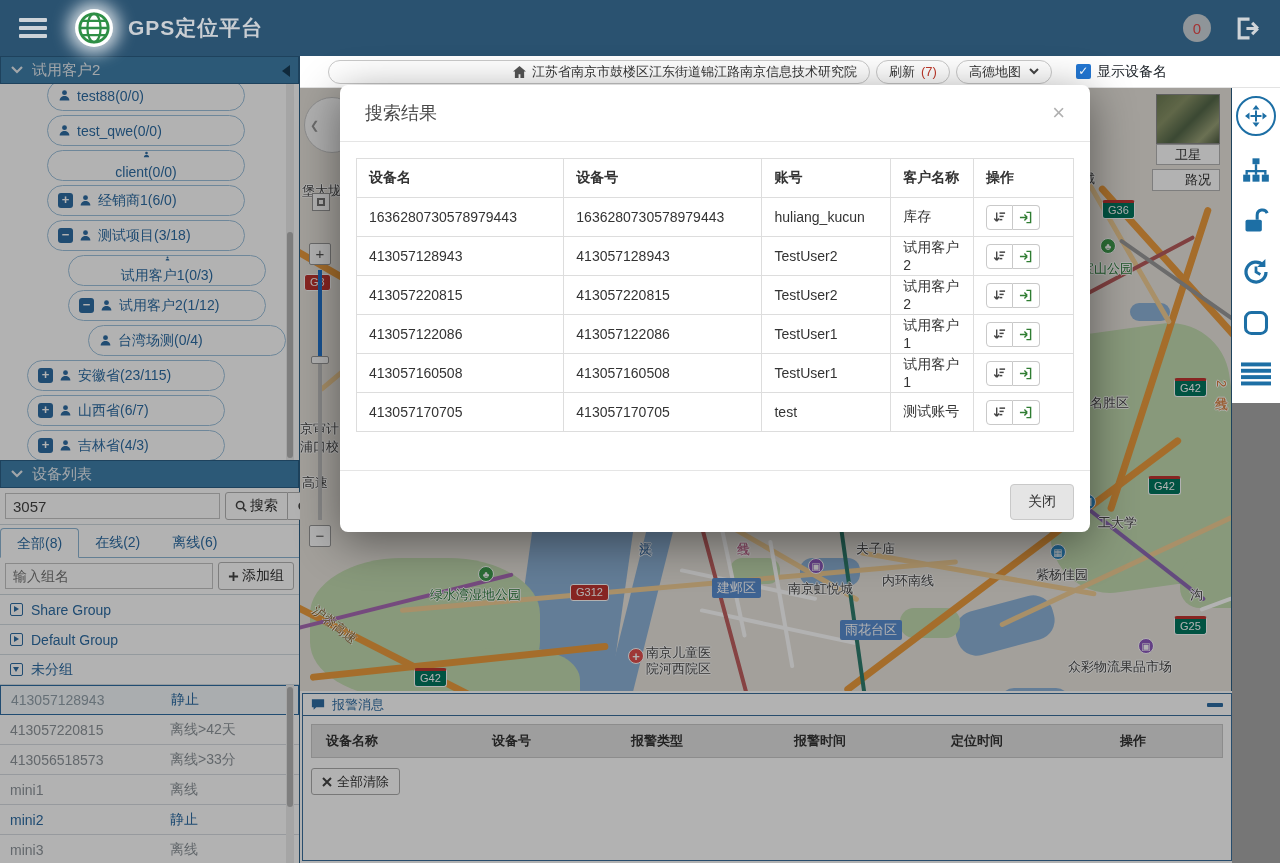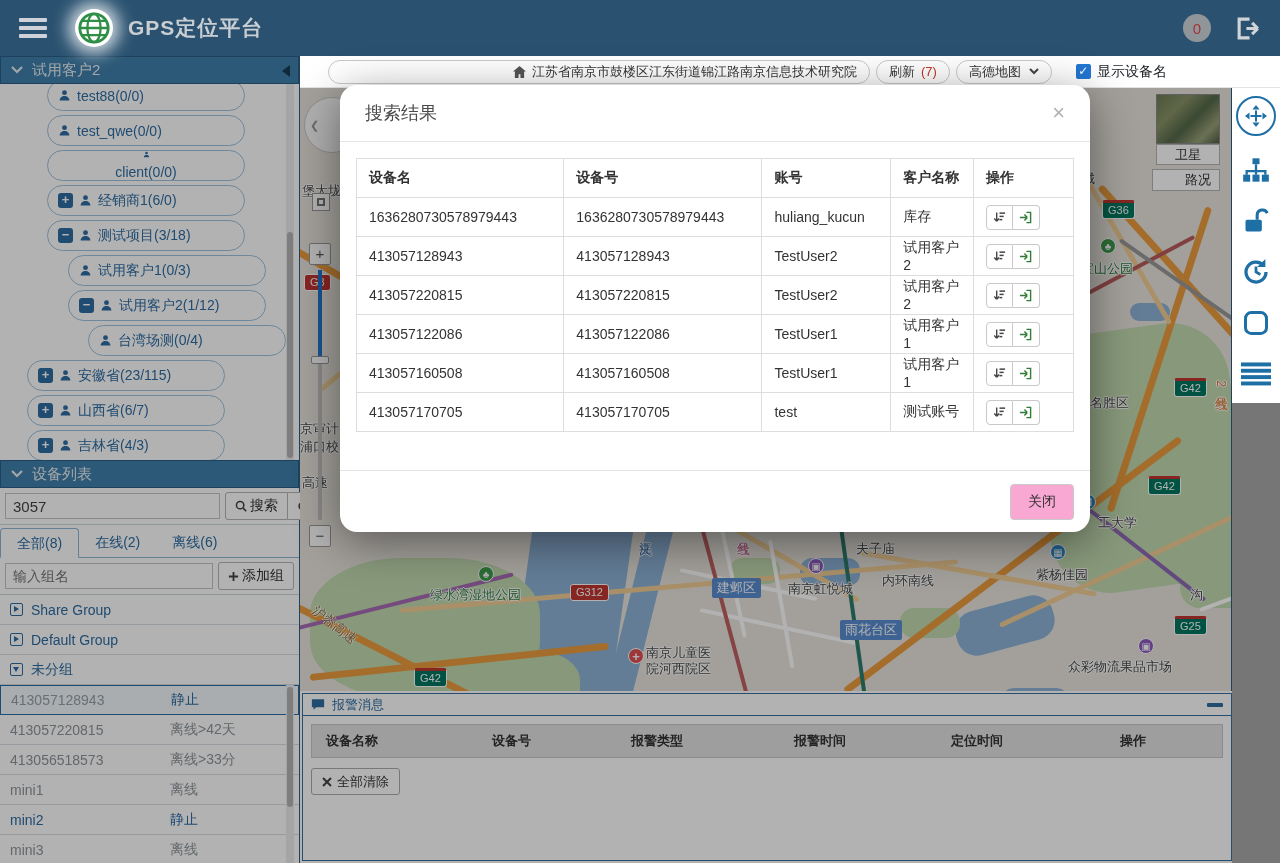--- a/index.html
+++ b/index.html
@@ -112,34 +112,34 @@
   .alarm-th:nth-child(4){width:157px;} .alarm-th:nth-child(5){width:169px;} .alarm-th:nth-child(6){width:100px;}
   .clear-btn { margin:2px 8px; height:27px; border:1px solid #adadad; border-radius:3px; background:#fff; display:inline-flex; align-items:center; gap:5px; padding:0 10px; font-size:13px; color:#333; cursor:pointer; }
 
   
   .dim { position:absolute; background:rgba(0,0,0,0.30); z-index:5; }
   .dim-a { left:0; top:56px; width:300px; height:807px; }
   .dim-b { left:300px; top:88px; width:932px; height:775px; }
   .dim-c { left:1232px; top:403px; width:48px; height:460px; }
 
   
-  .modal { position:absolute; left:340px; top:85px; width:750px; height:447px; background:#fff; border-radius:17px; box-shadow:0 10px 45px rgba(0,0,0,.45); z-index:10; }
+  .modal { position:absolute; left:340px; top:85px; width:750px; height:447px; background:#fff; border-radius:8px; box-shadow:0 10px 45px rgba(0,0,0,.45); z-index:10; }
   .modal-hd { height:57px; border-bottom:1px solid #e5e5e5; display:flex; align-items:center; padding:0 25px; }
   .modal-title { font-size:18px; color:#4a4a4a; flex:1; }
   .modal-x { font-size:22px; color:#b0b0b0; cursor:pointer; line-height:20px; }
   .mtable { position:absolute; left:16px; top:73px; width:718px; border-collapse:collapse; }
   .mtable th, .mtable td { border:1px solid #ddd; font-size:14px; color:#333; text-align:left; padding:0 12px; height:39px; font-weight:normal; }
   .mtable th { font-weight:bold; }
   .mtable .c0{width:203px;} .mtable .c1{width:194px;} .mtable .c2{width:126px;} .mtable .c3{width:81px;} .mtable .c4{width:98px;}
   .act-group { display:inline-flex; }
   .act-btn { width:27px; height:25px; background:#fff; border:1px solid #c9c9c9; display:inline-flex; align-items:center; justify-content:center; cursor:pointer; }
   .act-btn.a1 { border-radius:4px 0 0 4px; }
   .act-btn.a2 { border-radius:0 4px 4px 0; border-left:none; }
   .modal-ft { position:absolute; left:0; bottom:0; width:100%; height:62px; border-top:1px solid #e5e5e5; display:flex; align-items:center; justify-content:flex-end; padding:0 16px; }
-  .close-btn { border:1px solid #c9c9c9; border-radius:4px; background:#f9a8d4; padding:8px 17px; font-size:14px; color:#333; cursor:pointer; font-family:inherit; }
+  .close-btn { border:1px solid #c9c9c9; border-radius:4px; background:#e5e5e5; padding:8px 17px; font-size:14px; color:#333; cursor:pointer; font-family:inherit; }
 </style>
 </head>
 <body>
 
 <div class="navbar">
   <div class="burger">
       <b></b>
       <b></b>
       <b></b>
     </div>
@@ -205,21 +205,21 @@
         <span>经销商1(6/0)</span>
       </div>
       <div class="tree-item" style="margin-left: 47px;">
         <span class="expand">−</span>
         <svg width="13" height="13" viewBox="0 0 16 16">
           <circle cx="8" cy="4.5" r="3" fill="#2e6da4"></circle>
           <path d="M2 14c0-3.3 2.7-5.5 6-5.5s6 2.2 6 5.5z" fill="#2e6da4"></path>
         </svg>
         <span>测试项目(3/18)</span>
       </div>
-      <div class="tree-item" style="margin-left: 68px;">
+      <div class="tree-item" style="margin-left: 68px; flex-direction: column;">
 
         <svg width="13" height="13" viewBox="0 0 16 16">
           <circle cx="8" cy="4.5" r="3" fill="#2e6da4"></circle>
           <path d="M2 14c0-3.3 2.7-5.5 6-5.5s6 2.2 6 5.5z" fill="#2e6da4"></path>
         </svg>
         <span>试用客户1(0/3)</span>
       </div>
       <div class="tree-item" style="margin-left: 68px;">
         <span class="expand">−</span>
         <svg width="13" height="13" viewBox="0 0 16 16">

